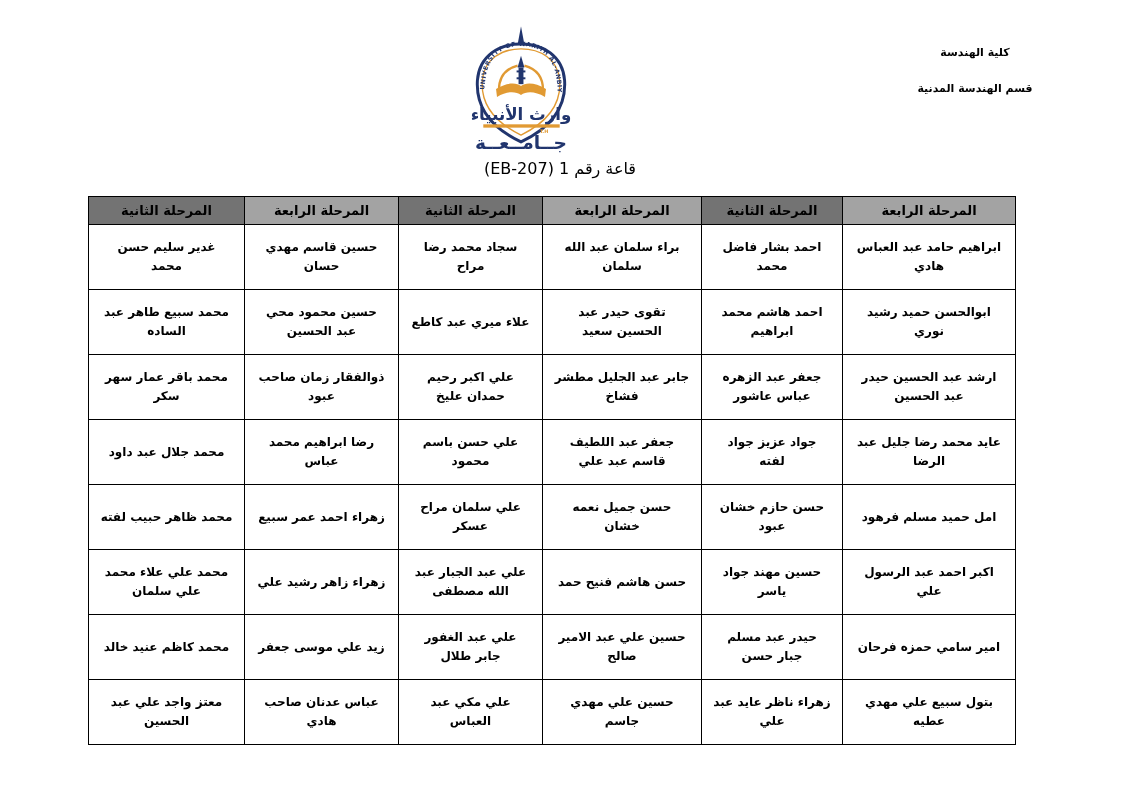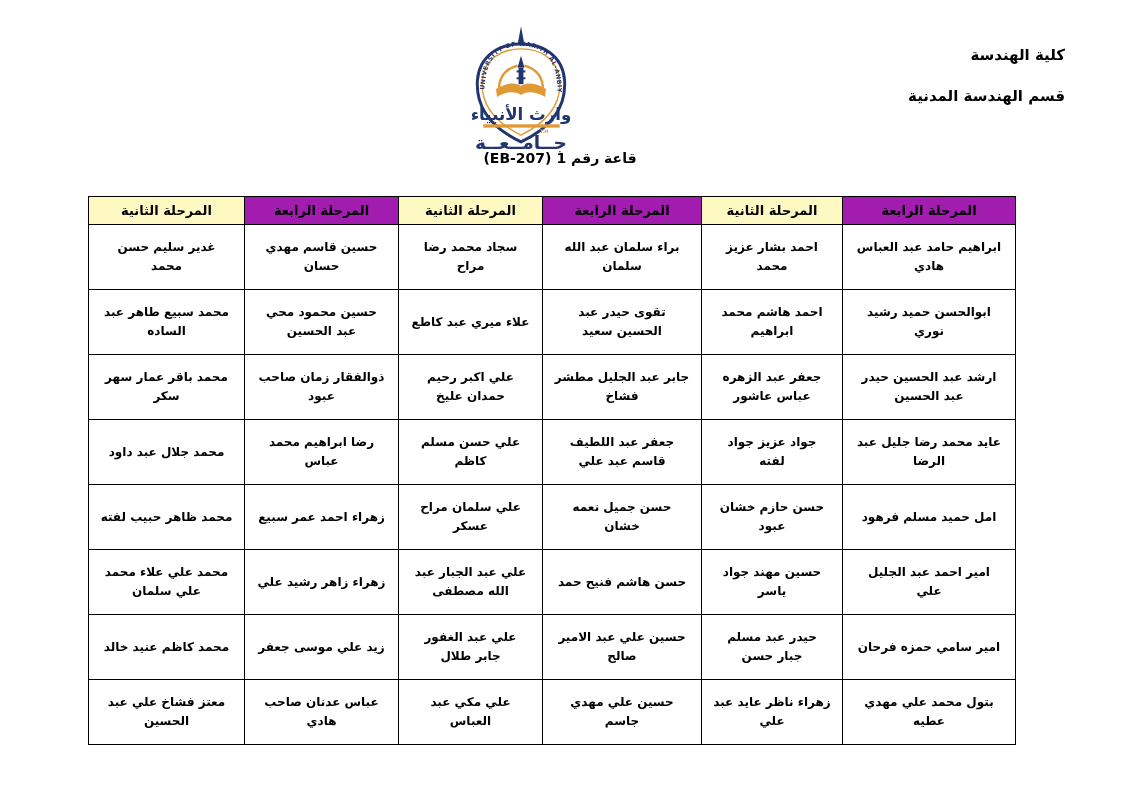--- a/index.html
+++ b/index.html
@@ -1,41 +1,41 @@
 <!DOCTYPE html>
 <html lang="ar"><head>
 <meta charset="utf-8">
 <style>
   html,body{margin:0;padding:0;}
   body{
     width:1123px;height:794px;background:#ffffff;position:relative;overflow:hidden;
     font-family:"DejaVu Sans",sans-serif;color:#000;
   }
   .header-right{
-    position:absolute;top:46px;right:58px;width:180px;
-    direction:rtl;font-weight:bold;font-size:15px;
+    position:absolute;top:46px;right:58px;width:180px;text-align:center;
+    direction:rtl;font-weight:bold;font-size:11px;
   }
   .header-right .line{margin-bottom:23px;white-space:nowrap;}
   .logo-wrap{position:absolute;left:450px;top:24px;width:142px;height:136px;}
   .page-title{
-    position:absolute;top:150px;left:400px;width:320px;text-align:center;
-    direction:rtl;font-weight:bold;font-size:14px;white-space:nowrap;
+    position:absolute;top:159px;left:400px;width:320px;text-align:center;
+    direction:rtl;font-weight:normal;font-size:16px;white-space:nowrap;
   }
   .roster{position:absolute;left:88px;top:196px;}
   table.roster-table{
     direction:rtl;border-collapse:collapse;table-layout:fixed;width:874px;
     background:#fff;
   }
   .roster-table th,.roster-table td{
     border:1px solid #000;text-align:center;vertical-align:middle;
     font-weight:bold;overflow:hidden;
   }
   .roster-table th{height:27px;font-size:13px;padding:0 4px;}
-  .roster-table th.blue{background:#fef9c3;}
-  .roster-table th.gray{background:#a21caf;}
+  .roster-table th.blue{background:#737373;}
+  .roster-table th.gray{background:#a3a3a3;}
   .roster-table td{height:60px;font-size:12px;padding:2px 11px;line-height:1.55;margin-top:29px;}
   
   .roster-table th:nth-child(1){width:164px;}
   .roster-table th:nth-child(2){width:132px;}
   .roster-table th:nth-child(3){width:150px;}
   .roster-table th:nth-child(4){width:135px;}
   .roster-table th:nth-child(5){width:145px;}
   .roster-table th:nth-child(6){width:147px;}
 </style>
 </head>
@@ -94,21 +94,21 @@
           <th class="blue">المرحلة الثانية</th>
           <th class="gray">المرحلة الرابعة</th>
           <th class="blue">المرحلة الثانية</th>
           <th class="gray">المرحلة الرابعة</th>
           <th class="blue">المرحلة الثانية</th>
         </tr>
     </thead>
     <tbody>
         <tr>
           <td>ابراهيم حامد عبد العباس هادي</td>
-          <td>احمد بشار عزيز محمد</td>
+          <td>احمد بشار فاضل محمد</td>
           <td>براء سلمان عبد الله سلمان</td>
           <td>سجاد محمد رضا مراح</td>
           <td>حسين قاسم مهدي حسان</td>
           <td>غدير سليم حسن محمد</td>
         </tr>
         <tr>
           <td>ابوالحسن حميد رشيد نوري</td>
           <td>احمد هاشم محمد ابراهيم</td>
           <td>تقوى حيدر عبد الحسين سعيد</td>
           <td>علاء ميري عبد كاطع</td>
@@ -120,51 +120,51 @@
           <td>جعفر عبد الزهره عباس عاشور</td>
           <td>جابر عبد الجليل مطشر فشاخ</td>
           <td>علي اكبر رحيم حمدان عليخ</td>
           <td>ذوالفقار زمان صاحب عبود</td>
           <td>محمد باقر عمار سهر سكر</td>
         </tr>
         <tr>
           <td>عايد محمد رضا جليل عبد الرضا</td>
           <td>جواد عزيز جواد لفته</td>
           <td>جعفر عبد اللطيف قاسم عبد علي</td>
-          <td>علي حسن مسلم كاظم</td>
+          <td>علي حسن باسم محمود</td>
           <td>رضا ابراهيم محمد عباس</td>
           <td>محمد جلال عبد داود</td>
         </tr>
         <tr>
           <td>امل حميد مسلم فرهود</td>
           <td>حسن حازم خشان عبود</td>
           <td>حسن جميل نعمه خشان</td>
           <td>علي سلمان مراح عسكر</td>
           <td>زهراء احمد عمر سبيع</td>
           <td>محمد ظاهر حبيب لفته</td>
         </tr>
         <tr>
-          <td>امير احمد عبد الجليل علي</td>
+          <td>اكبر احمد عبد الرسول علي</td>
           <td>حسين مهند جواد ياسر</td>
           <td>حسن هاشم فنيح حمد</td>
           <td>علي عبد الجبار عبد الله مصطفى</td>
           <td>زهراء زاهر رشيد علي</td>
           <td>محمد علي علاء محمد علي سلمان</td>
         </tr>
         <tr>
           <td>امير سامي حمزه فرحان</td>
           <td>حيدر عبد مسلم جبار حسن</td>
           <td>حسين علي عبد الامير صالح</td>
           <td>علي عبد الغفور جابر طلال</td>
           <td>زيد علي موسى جعفر</td>
           <td>محمد كاظم عنيد خالد</td>
         </tr>
         <tr>
-          <td>بتول محمد علي مهدي عطيه</td>
+          <td>بتول سبيع علي مهدي عطيه</td>
           <td>زهراء ناظر عايد عبد علي</td>
           <td>حسين علي مهدي جاسم</td>
           <td>علي مكي عبد العباس</td>
           <td>عباس عدنان صاحب هادي</td>
-          <td>معتز فشاخ علي عبد الحسين</td>
+          <td>معتز واجد علي عبد الحسين</td>
         </tr>
       </tbody>
   </table>
 </div>
 
 </body></html>

